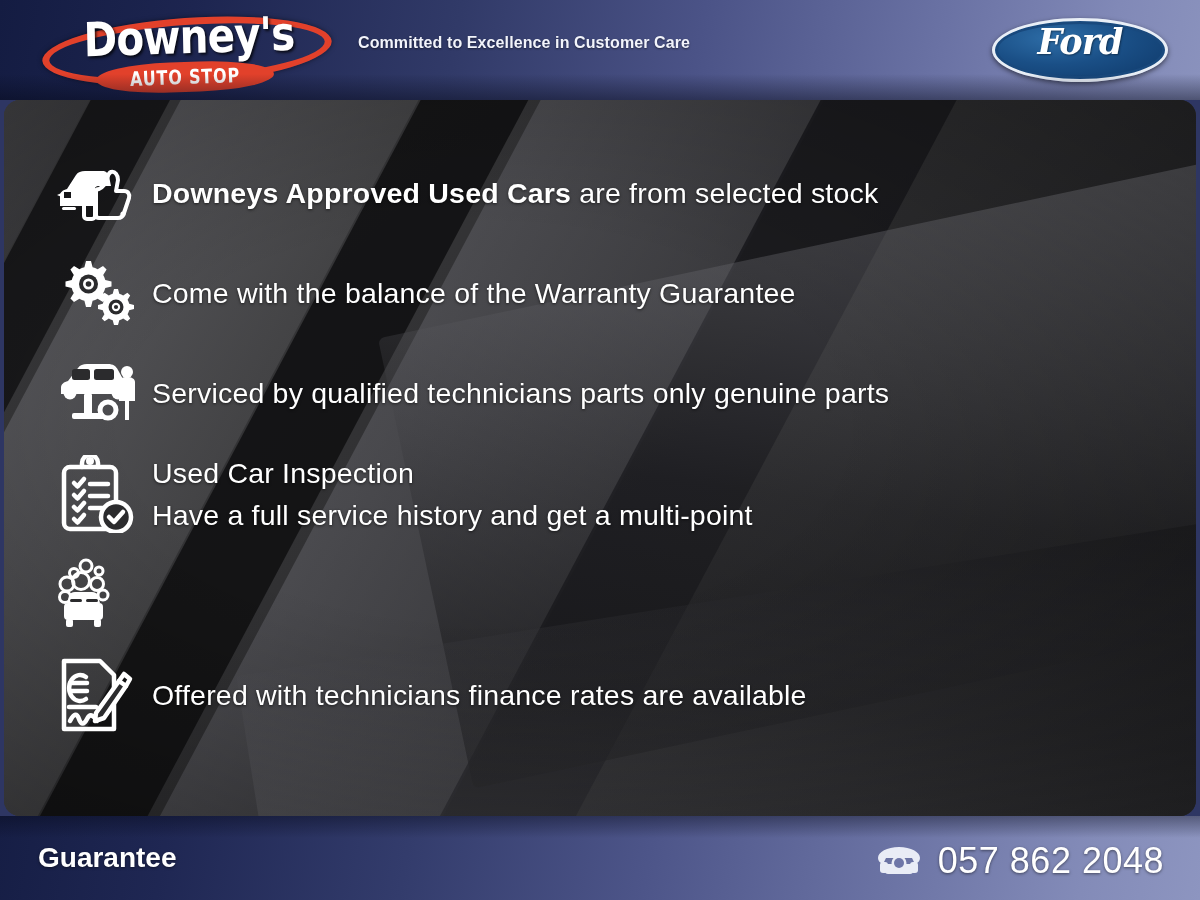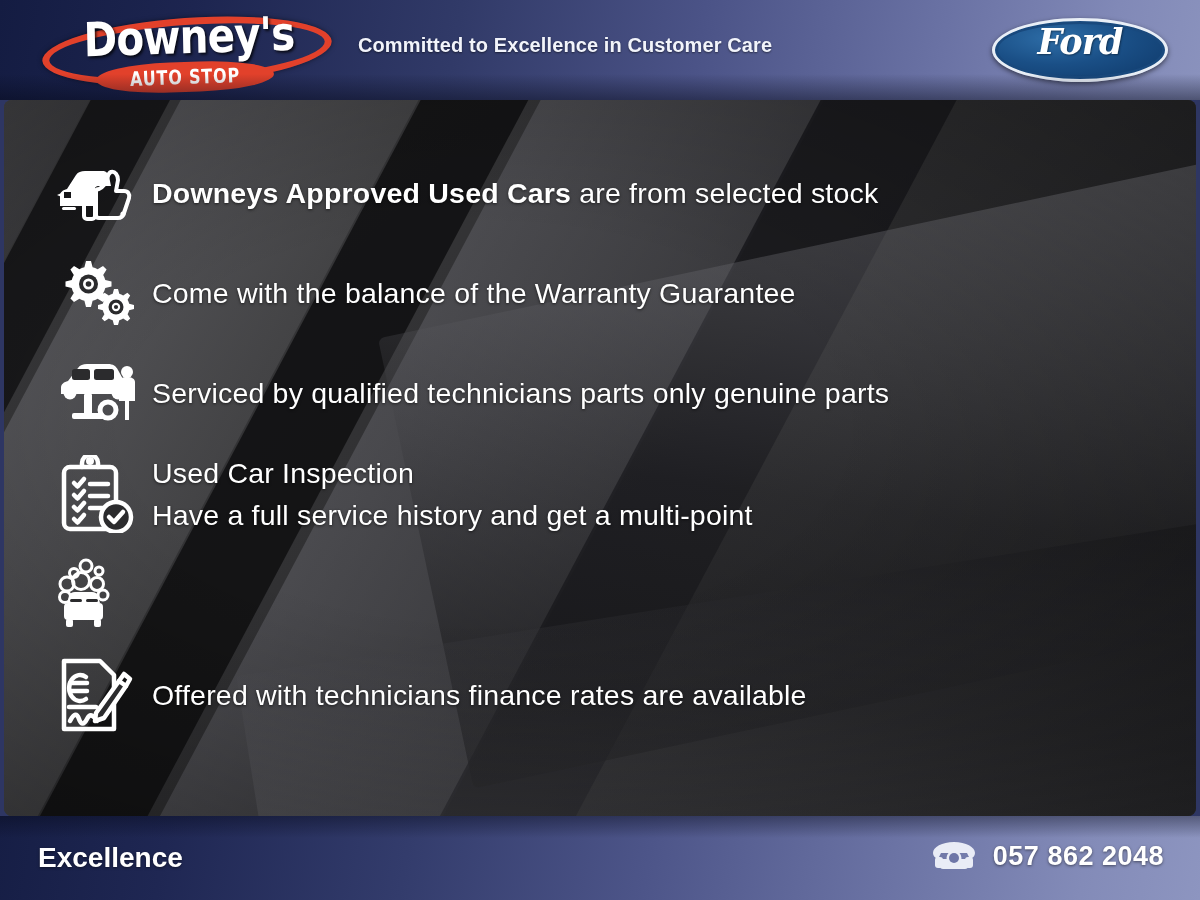--- a/index.html
+++ b/index.html
@@ -57,21 +57,21 @@
     position:absolute; left:0; top:0; width:178px; height:30px;
     text-align:center; line-height:30px;
     font-family:"DejaVu Sans", sans-serif;
     font-weight:bold; font-size:20px; color:#ffffff;
     transform: scaleX(.8); letter-spacing:1px;
   }
 
   
   #tagline {
     position:absolute; left: 358px; top: 34px;
-    font-size: 20px; font-weight: bold; color:#f2f4fb;
+    font-size: 16px; font-weight: bold; color:#f2f4fb;
     letter-spacing:.1px;
     text-shadow: 0 1px 2px rgba(0,0,0,.5);
   }
 
   
   #logo-ford {
     position:absolute; right: 32px; top: 18px; width: 176px; height: 64px;
   }
   .ford-oval{
     position:absolute; inset:0;
@@ -84,21 +84,21 @@
     position:absolute; inset:0; display:flex; align-items:center; justify-content:center;
     font-family:"DejaVu Serif", serif; font-style:italic; font-weight:bold;
     font-size: 35px; color:#ffffff; letter-spacing:-1px;
     text-shadow: 1px 1px 2px rgba(0,0,0,.4);
     padding-bottom: 17px;
   }
 
   
   #panel {
     position:absolute; left: 4px; top: 100px; width: 1192px; height: 716px;
-    border-radius: 8px;
+    border-radius: 16px;
     overflow: hidden;
     background: #2c2c2e;
   }
   #panel .bg-base{
     position:absolute; inset:0;
     background: linear-gradient(135deg, #3a3a3c 0%, #313133 40%, #262628 70%, #1d1d1f 100%);
   }
   
   .stripe{
     position:absolute; top:-420px; height: 1600px;
@@ -163,21 +163,21 @@
   #branch{
     position:absolute; left: 38px; top: 26px;
     font-size: 28px; font-weight:bold; color:#ffffff;
     text-shadow: 0 1px 3px rgba(0,0,0,.5);
   }
   #phone-wrap{
     position:absolute; right: 36px; top: 24px;
     display:flex; align-items:center; gap: 16px;
   }
   #phone-num{
-    font-size: 27px; font-weight:bold; color:#ffffff; letter-spacing:.5px;
+    font-size: 36px; font-weight:normal; color:#ffffff; letter-spacing:.5px;
     text-shadow: 0 1px 3px rgba(0,0,0,.5);
   }
   svg { display:block; }
 </style>
 </head>
 <body>
 
 <div id="page">
 
   <div id="header">
@@ -340,21 +340,21 @@
         </div>
         <div class="feat-text">
           <span class="ln">Offered with technicians finance rates are available</span>
         </div>
       </div>
 
     </div>
   </div>
 
   <div id="footer">
-    <div id="branch">Excellence</div>
+    <div id="branch">Guarantee</div>
     <div id="phone-wrap">
       <span>
         <svg width="46" height="32" viewBox="0 0 46 32">
           <g fill="#e9ecf6">
             <path d="M23 2 C11 2 2 7 2 13 C2 16 4 18 7 19 L10 13 L36 13 L39 19 C42 18 44 16 44 13 C44 7 35 2 23 2 Z"></path>
             <rect x="9" y="19" width="28" height="10" rx="3"></rect>
             <circle cx="23" cy="18" r="7.5"></circle>
             <circle cx="23" cy="18" r="5" fill="#6e76a8"></circle>
             <rect x="4" y="17" width="8" height="11" rx="3"></rect>
             <rect x="34" y="17" width="8" height="11" rx="3"></rect>

